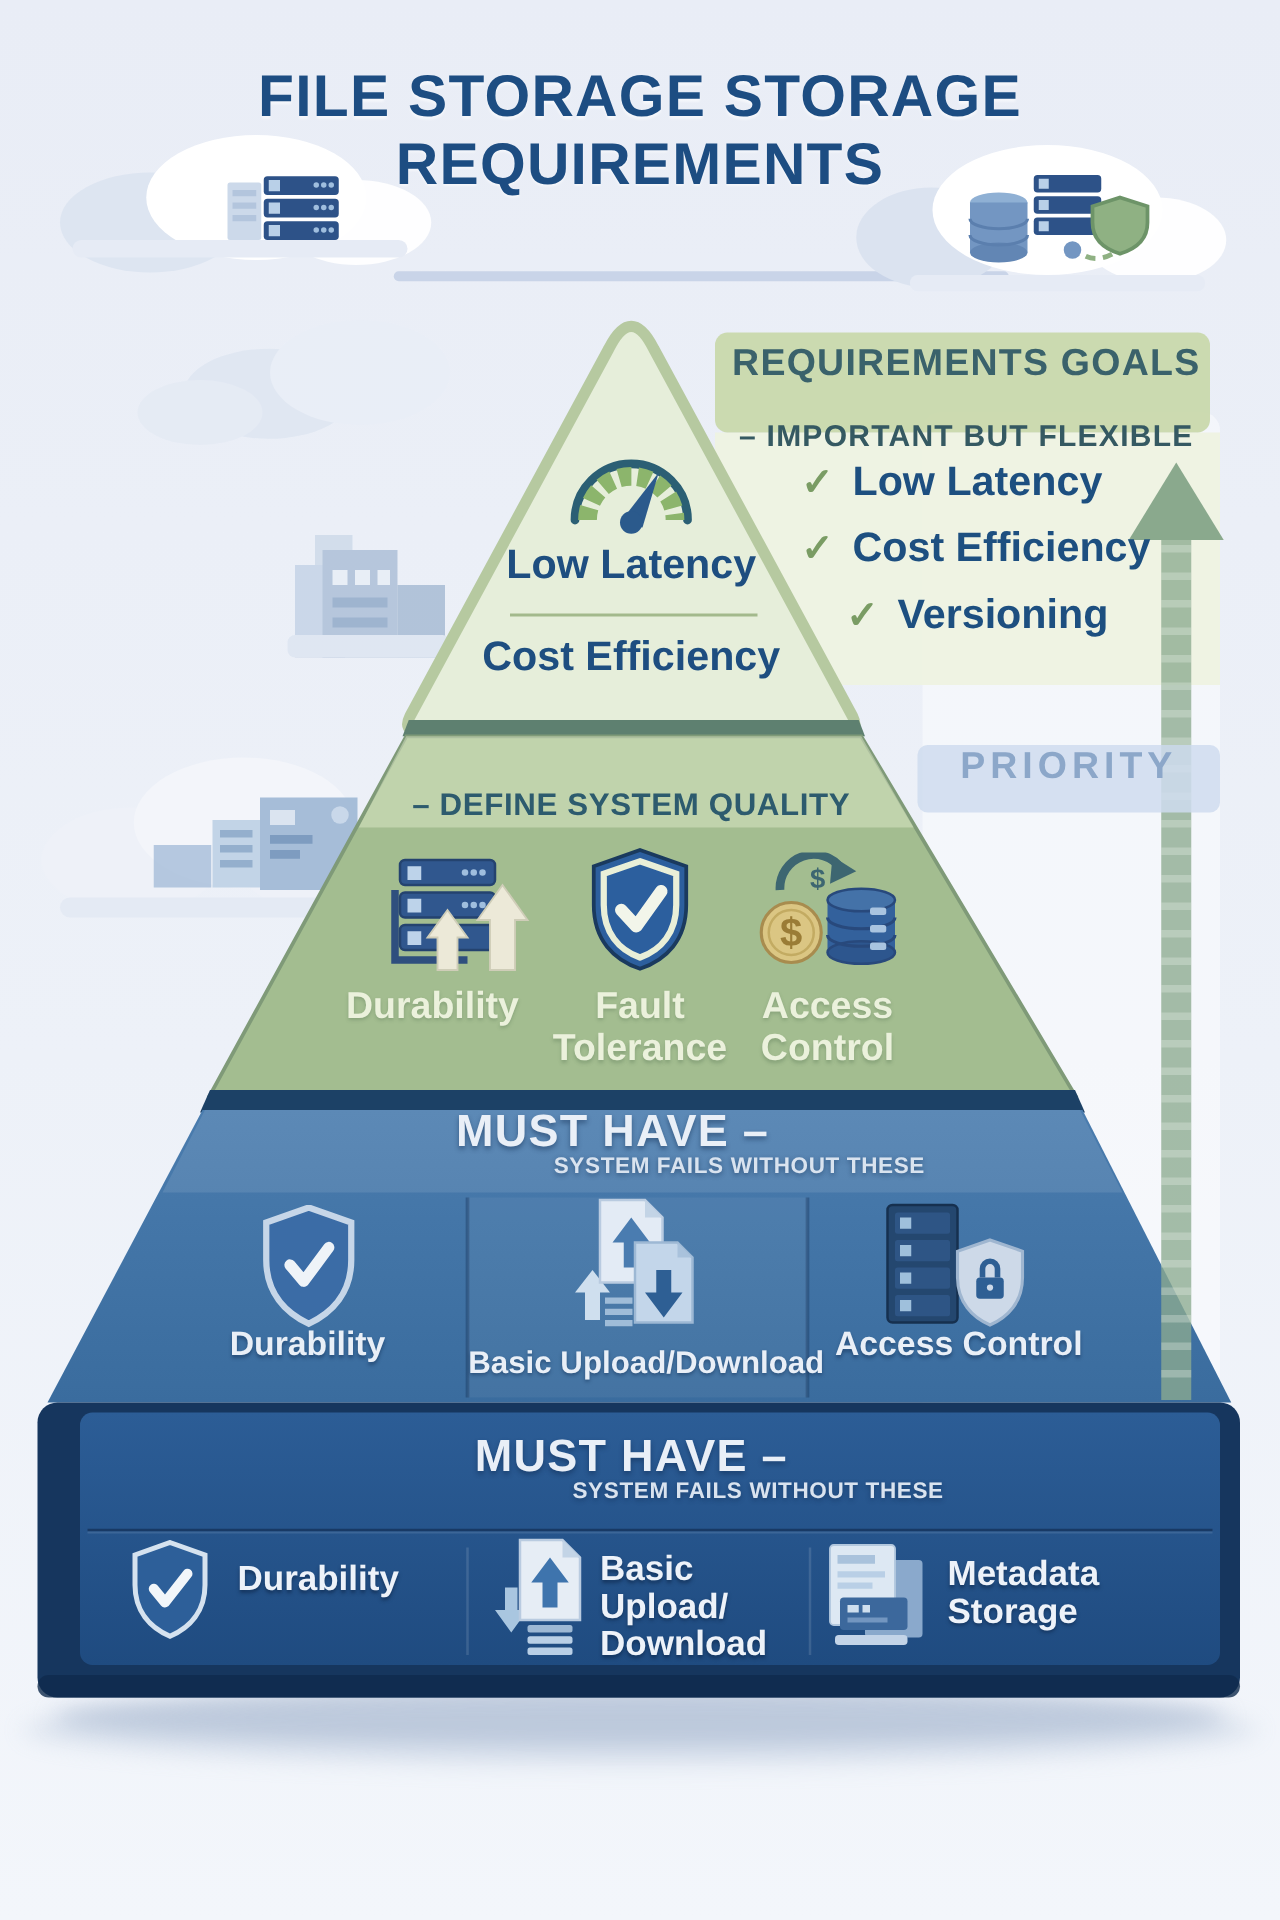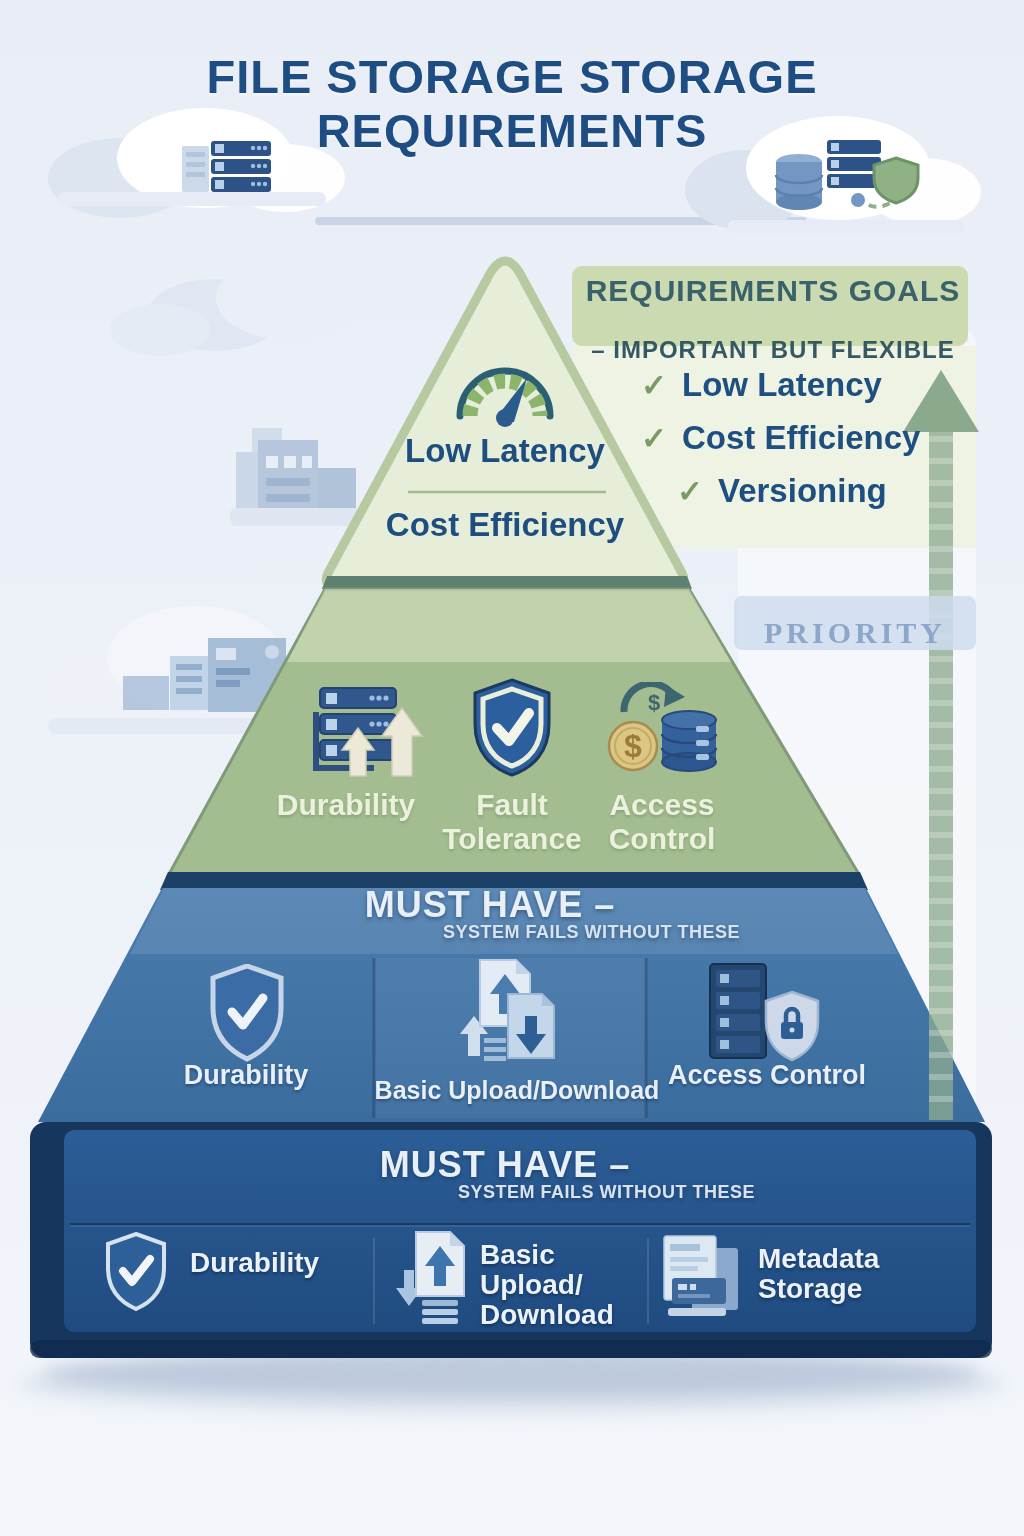--- a/index.html
+++ b/index.html
@@ -24,21 +24,21 @@
     text-shadow:0 2px 3px rgba(70,100,70,0.3);}
   .tier3-heading{width:500px;text-align:center;font-size:36px;font-weight:bold;color:#e9eff7;
     letter-spacing:1px;text-shadow:0 2px 4px rgba(10,35,70,0.45);}
   .tier3-sub{width:500px;text-align:right;font-size:18px;font-weight:bold;color:#d9e3ef;
     letter-spacing:0.5px;text-shadow:0 2px 4px rgba(10,35,70,0.45);}
   .tier3-label{text-align:center;font-weight:bold;color:#e9eff7;font-size:27px;
     text-shadow:0 2px 3px rgba(10,35,70,0.45);}
   .tier4-label{font-weight:bold;color:#edf2f9;font-size:28px;line-height:30px;
     text-shadow:0 2px 3px rgba(8,28,58,0.5);}
   .priority-band{background:rgba(207,220,238,0.85);border-radius:8px;display:flex;
-    align-items:flex-end;justify-content:center;font-family:Liberation Serif, serif;}
+    align-items:flex-start;justify-content:center;}
   .priority-text{font-size:30px;font-weight:bold;color:#8ca7c9;letter-spacing:4px;}
 </style>
 </head>
 <body>
 
 <div class="canvas">
 
   <svg class="bg-svg" width="1024" height="1536" viewBox="0 0 1024 1536">
     <defs>
       <linearGradient id="g3" x1="0" y1="0" x2="0" y2="1">
@@ -205,20 +205,21 @@
 
   <svg class="abs" style="left:450px;top:350px;" width="110" height="80" viewBox="0 0 110 80">
     <path d="M10 66 A45 45 0 0 1 100 66" stroke="#2b5f74" stroke-width="7" fill="none" stroke-linecap="round"></path>
     <path d="M20 66 A35 35 0 0 1 90 66" stroke="#8cb56c" stroke-width="15" fill="none" stroke-dasharray="10 5"></path>
     <polygon points="46,68 64,72 77,28" fill="#2b5a8c"></polygon>
     <circle cx="55" cy="68" r="9" fill="#2b5a8c"></circle>
   </svg>
   <div class="abs tier1-label" style="left:355px;top:432px;">Low Latency</div>
   <div class="abs tier1-label" style="left:355px;top:506px;">Cost Efficiency</div>
 
+  <div class="abs tier2-sub" style="left:255px;top:630px;">– DEFINE SYSTEM QUALITY</div>
 
   <svg class="abs" style="left:306px;top:684px;" width="118" height="94" viewBox="0 0 118 94">
     <path d="M10 28 v56 h58" stroke="#2f4f7e" stroke-width="6" fill="none"></path>
     <rect x="14" y="4" width="76" height="20" rx="4" fill="#30578e" stroke="#24436f" stroke-width="2"></rect>
     <rect x="14" y="30" width="76" height="20" rx="4" fill="#30578e" stroke="#24436f" stroke-width="2"></rect>
     <rect x="14" y="56" width="76" height="20" rx="4" fill="#30578e" stroke="#24436f" stroke-width="2"></rect>
     <rect x="20" y="9" width="11" height="11" fill="#bdd3ea"></rect>
     <rect x="20" y="35" width="11" height="11" fill="#bdd3ea"></rect>
     <rect x="20" y="61" width="11" height="11" fill="#bdd3ea"></rect>
     <circle cx="66" cy="14" r="2.6" fill="#9fbede"></circle>

